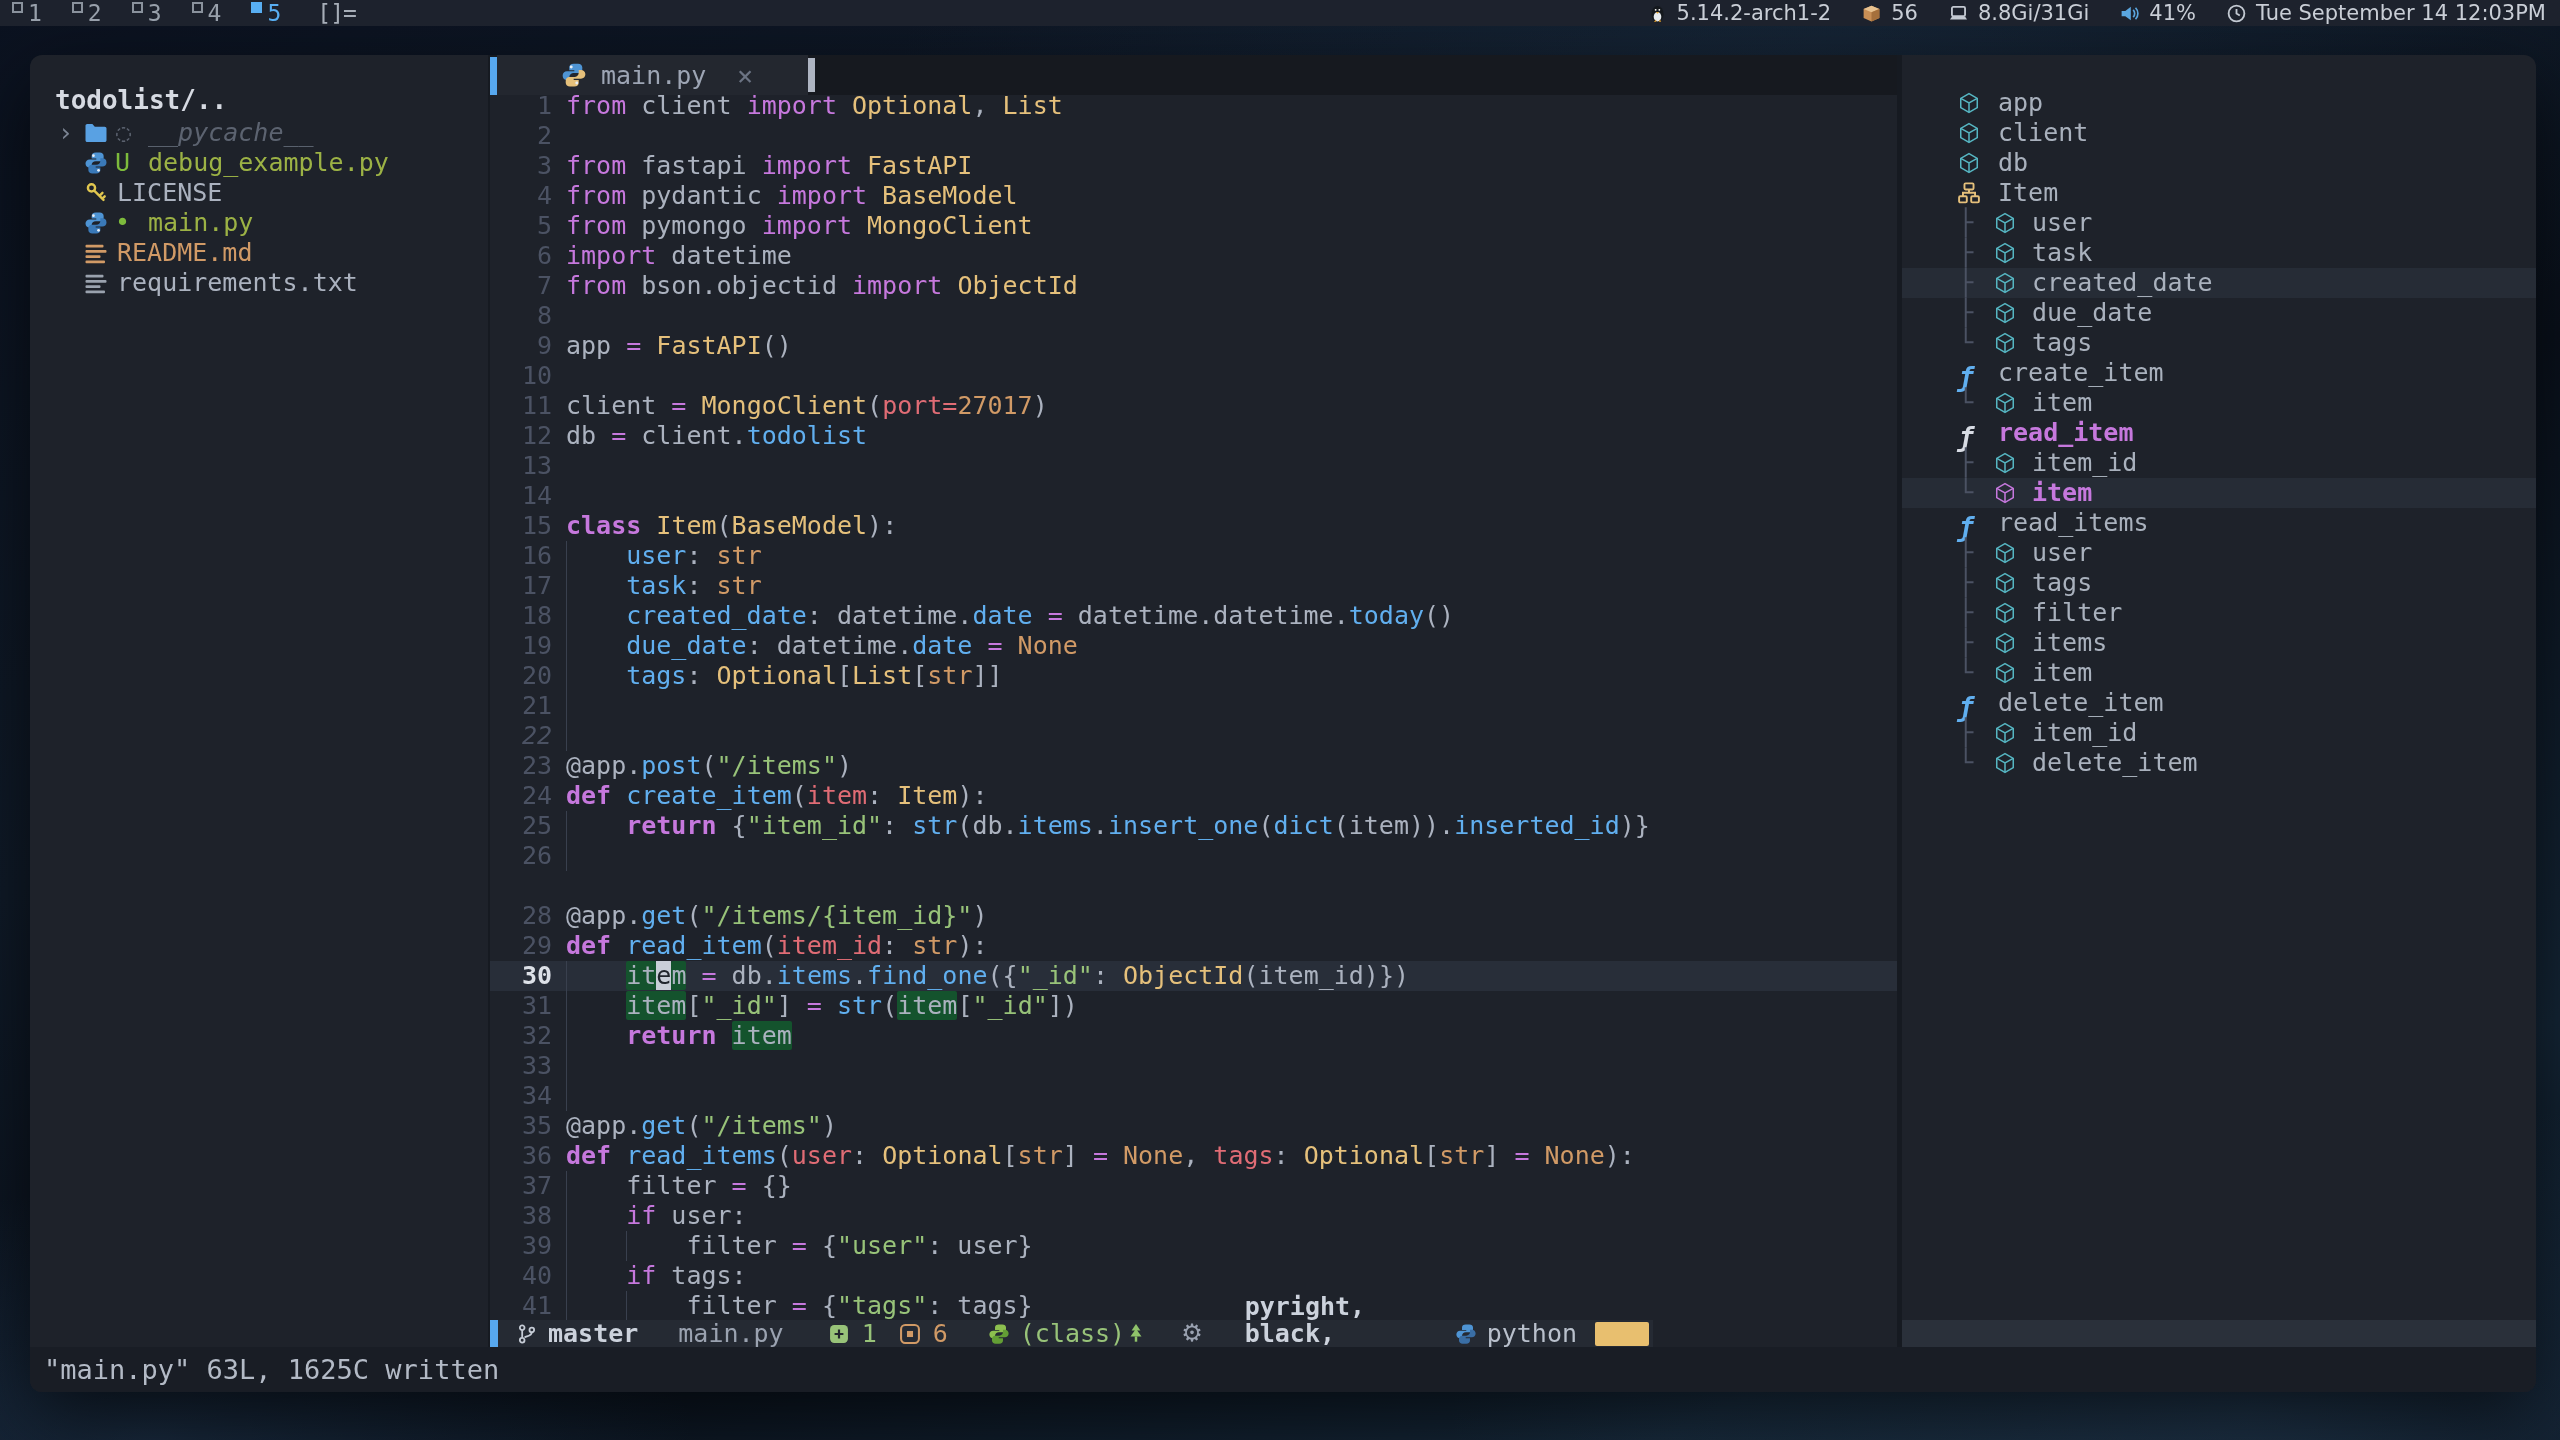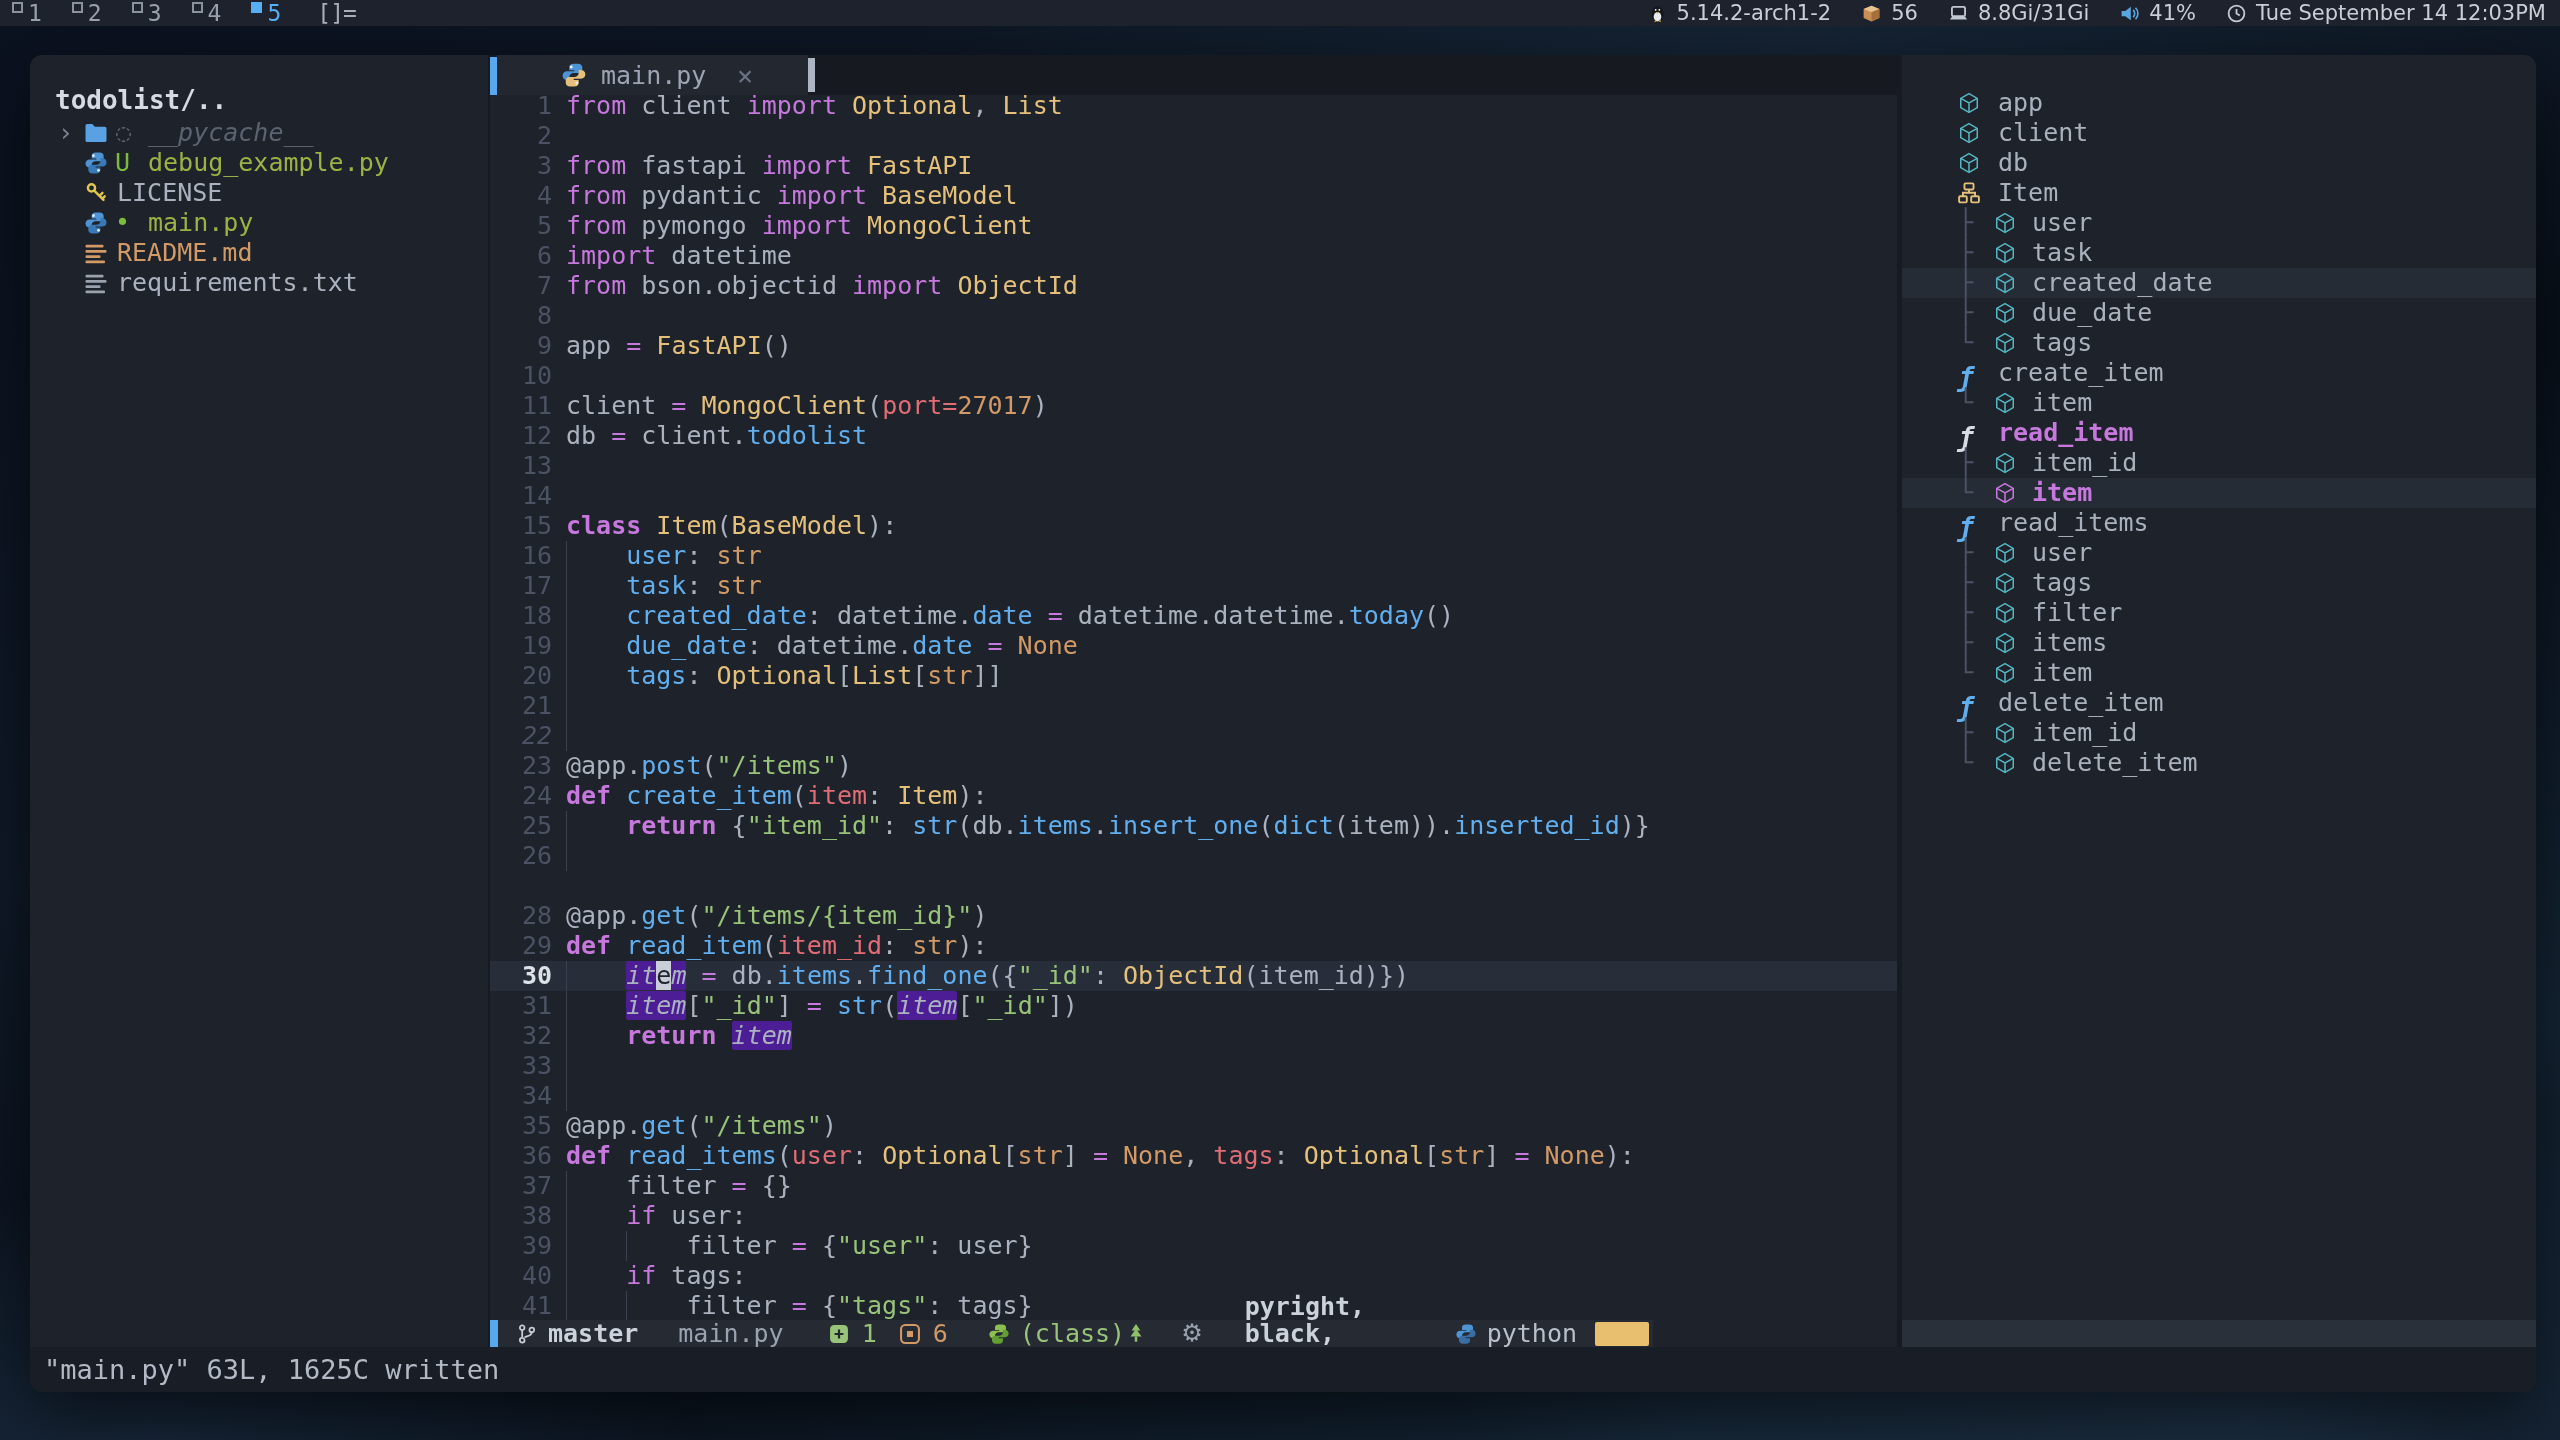--- a/index.html
+++ b/index.html
@@ -66,21 +66,21 @@
   .guide{display:inline-block;width:4ch;height:30px;border-left:1px solid #39404e;box-sizing:border-box;}
   .tk-kw{color:#c678dd;}
   .tk-kb{color:#c678dd;font-weight:bold;}
   .tk-ty{color:#e5c07b;}
   .tk-nu{color:#d19a66;}
   .tk-fn{color:#61afef;}
   .tk-pa{color:#e06c75;}
   .tk-st{color:#98c379;}
   .tk-op{color:#c678dd;}
   .tk-fg{color:#abb2bf;}
-  .tk-hl{color:#abb2bf;background:#4c1d95;border-radius:2px;font-style:italic;}
+  .tk-hl{color:#abb2bf;background:#14532d;border-radius:2px;}
   .tk-cu{background:#c9ced8;color:#20242c;}
   
   .sline{position:absolute;left:0;top:1265px;width:1163px;height:27px;background:#252a33;
     display:flex;align-items:center;font-size:25px;color:#9ba3b2;line-height:27px;}
   .sbar{width:8px;height:27px;background:#57a8ef;flex:none;}
   .i22{width:22px;height:22px;display:block;}
   .sicon{display:flex;align-items:center;}
   .sb-branch{margin-left:18px;}
   .sbranch{margin-left:10px;font-weight:bold;color:#ccd2dc;}
   .sfile{margin-left:40px;color:#9aa2b0;}

